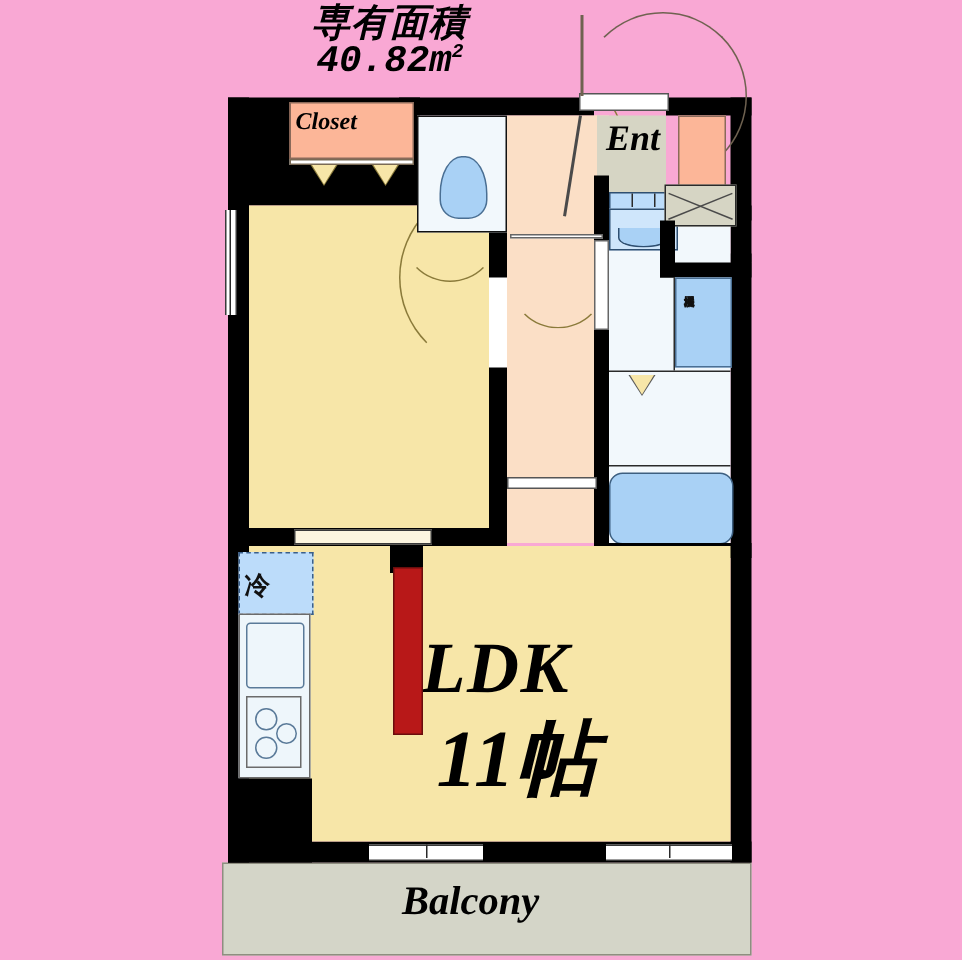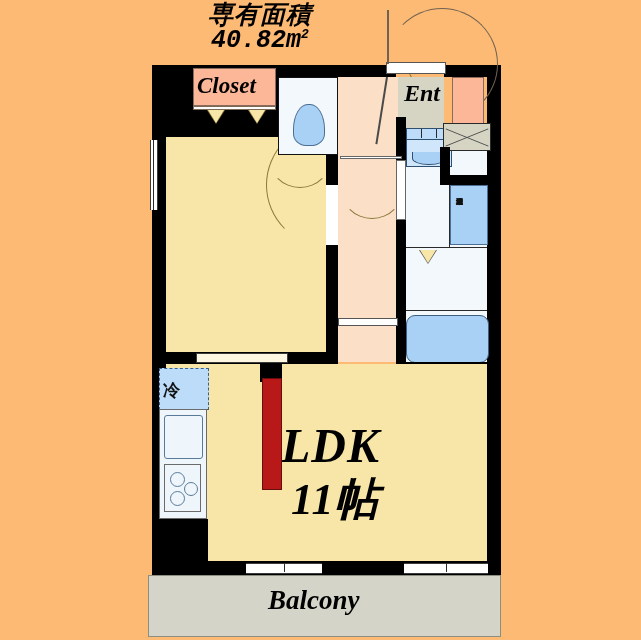--- a/index.html
+++ b/index.html
@@ -1,18 +1,18 @@
 <!DOCTYPE html>
 <html><head>
 <meta charset="utf-8">
 <style>
   html,body{margin:0;padding:0;background:#ffffff;}
   body{width:641px;height:640px;overflow:hidden;
        font-family:"Liberation Serif","DejaVu Serif",serif;}
-  #stage{position:relative;width:641px;height:640px;background:#fdba74;}
+  #stage{position:relative;width:641px;height:640px;background:#f9a8d4;}
 
   .abs{position:absolute;box-sizing:border-box;}
 
   
   #title-block{position:absolute;left:150px;top:2px;width:220px;text-align:center;}
   #title-area-label{display:block;font-size:25px;font-weight:700;font-style:italic;
         letter-spacing:1px;line-height:1.0;color:#000;
         font-family:"DejaVu Serif",serif;}
   #title-area-value{display:block;font-size:25px;font-weight:700;font-style:italic;
         line-height:1.05;color:#000;margin-top:1px;
@@ -29,29 +29,29 @@
   .bluebox{background:#a9d1f5;border:1px solid #4a6f93;}
   .palebox{background:#eef6fb;border:1px solid #6b6b6b;}
   .salmonbox{background:#fcb698;border:1px solid #8a6a5a;}
 
   
   .plan-label{position:absolute;color:#000;font-style:italic;font-weight:700;
       white-space:nowrap;font-family:"Liberation Serif","DejaVu Serif",serif;}
   .jp-label{position:absolute;color:#000;font-weight:700;white-space:nowrap;
       font-family:"DejaVu Sans","Liberation Sans",sans-serif;}
 
-  #label-closet{left:197px;top:73px;font-size:23px;}
+  #label-closet{left:197px;top:73px;font-size:16px;}
   #label-ent{left:404px;top:80px;font-size:24px;}
   #label-balcony{left:268px;top:585px;font-size:27px;}
 
   #label-washitsu{left:182px;top:188px;font-size:46px;letter-spacing:2px;}
   #label-washitsu-size{left:190px;top:248px;font-size:44px;letter-spacing:1px;}
   #label-ldk{left:281px;top:418px;font-size:48px;font-style:italic;
       font-family:"Liberation Serif",serif;letter-spacing:1px;}
-  #label-ldk-size{left:291px;top:470px;font-size:44px;font-style:italic;
+  #label-ldk-size{left:291px;top:470px;font-size:54px;font-style:italic;
       font-family:"Liberation Serif",serif;letter-spacing:1px;}
   #label-fridge{left:163px;top:379px;font-size:17px;
       font-family:"DejaVu Sans",sans-serif;font-weight:700;color:#111;}
   #label-washer{left:455px;top:192px;font-size:7px;line-height:8px;
       writing-mode:vertical-rl;text-orientation:upright;
       font-family:"DejaVu Sans",sans-serif;font-weight:700;color:#111;}
 
   
   .arc{position:absolute;border:1.3px solid #8a7a3a;border-radius:50%;
        background:transparent;}

